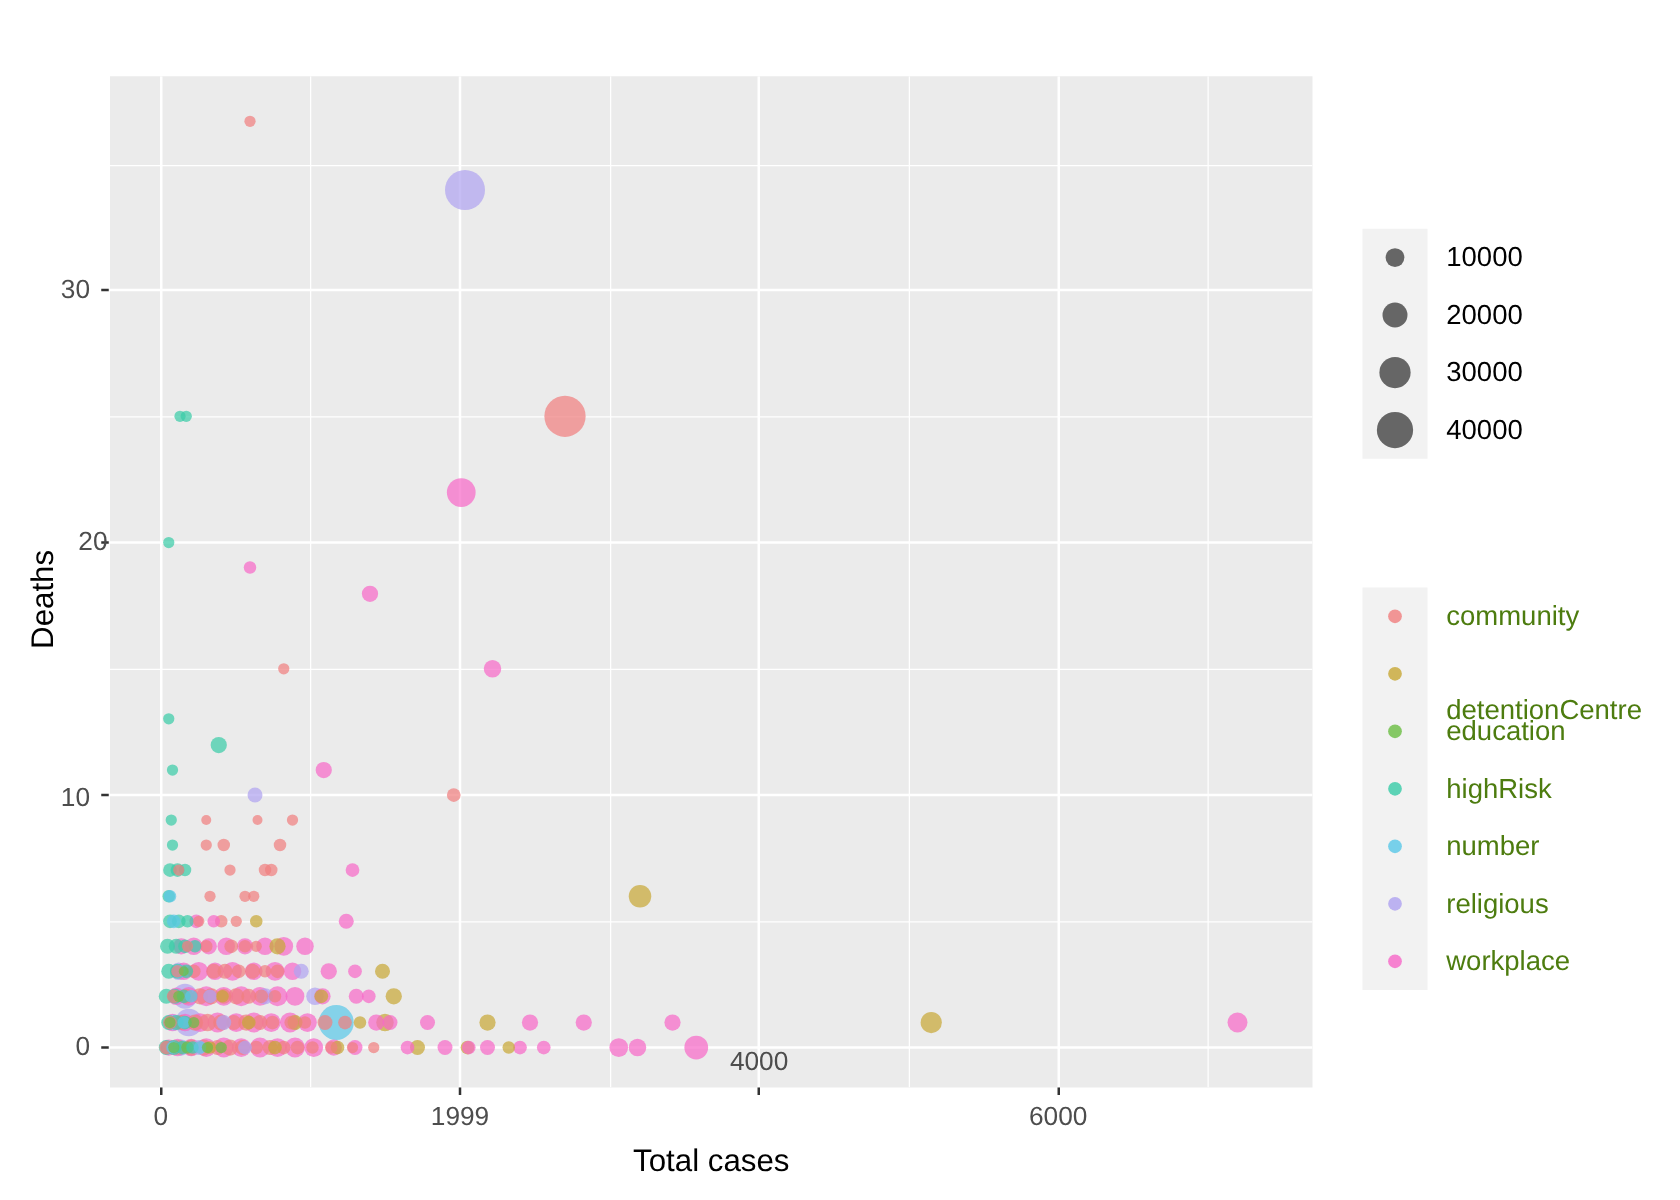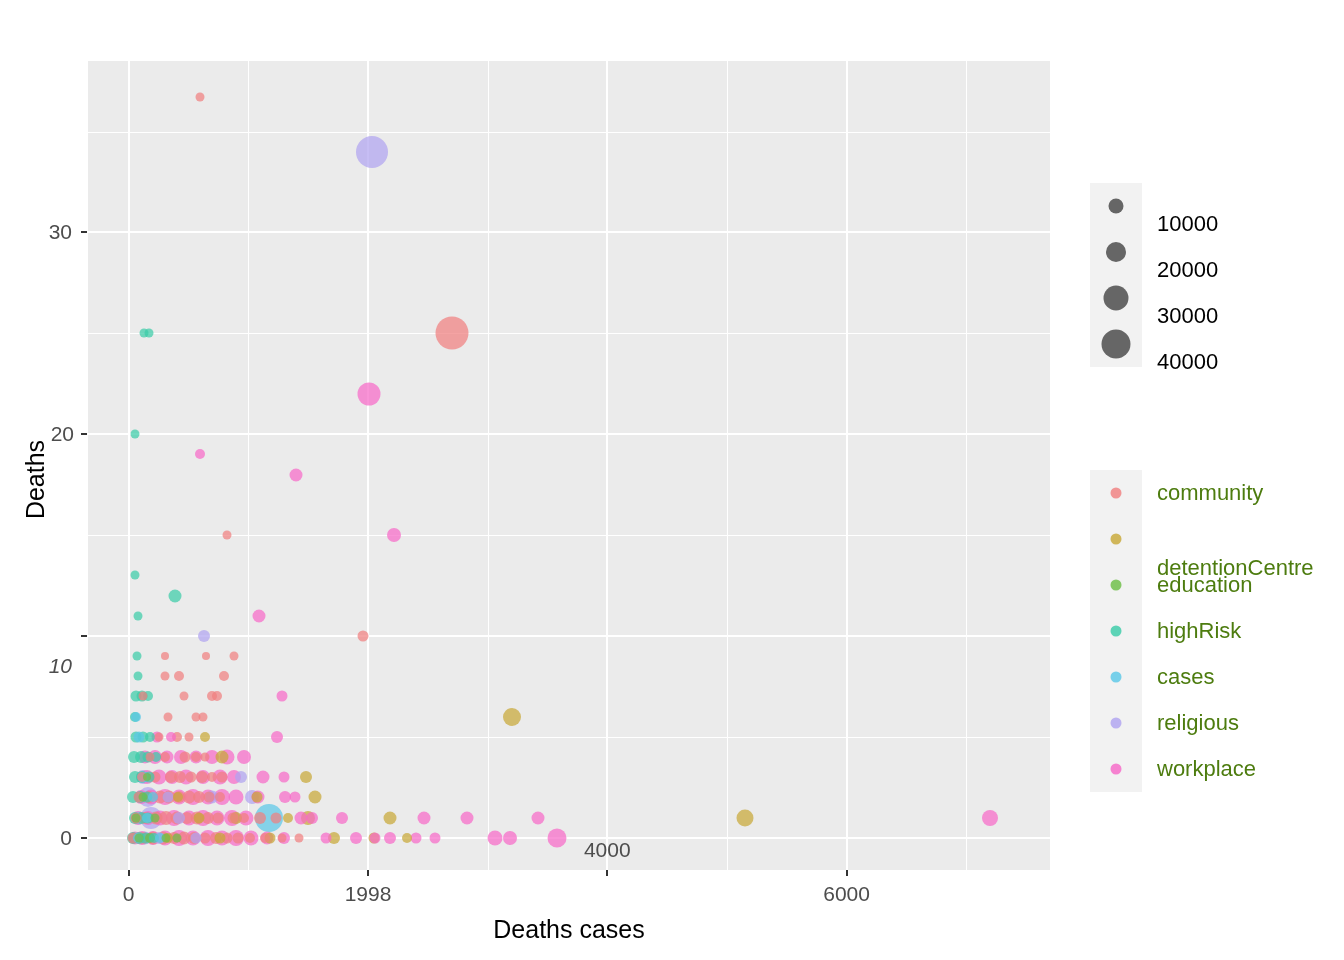--- a/index.html
+++ b/index.html
@@ -139,21 +139,20 @@
     background: #666666;
     transform: translate(-50%, -50%);
   }
   .legend-size-label {
     position: absolute;
     left: 1157px;
     font-size: 22px;
     color: #000000;
     transform: translateY(-50%);
     white-space: nowrap;
-    margin-top: 18px;
   }
 
   #legend-color-title {
     position: absolute;
     left: 1096px;
     top: 430px;
     font-size: 25px;
     color: #000000;
     white-space: nowrap;
   }
@@ -438,38 +437,38 @@
         <div class="pt" style="left: 118.455px; top: 595.15px; width: 8px; height: 8px; background: rgb(240, 128, 128); opacity: 0.72;"></div>
         <div class="pt" style="left: 76.5771px; top: 595.15px; width: 8px; height: 8px; background: rgb(240, 128, 128); opacity: 0.72;"></div>
         <div class="pt" style="left: 58.6294px; top: 716.197px; width: 8px; height: 8px; background: rgb(108, 190, 69); opacity: 0.72;"></div>
       </div>
   </div>
 
   <div id="x-axis">
       <div class="tick-mark-x" style="left: 127.682px; top: 870px;"></div>
       <div class="tick-label-x" style="left: 128.682px; top: 882px;">0</div>
       <div class="tick-mark-x" style="left: 366.985px; top: 870px;"></div>
-      <div class="tick-label-x" style="left: 367.985px; top: 882px;">1998</div>
+      <div class="tick-label-x" style="left: 367.985px; top: 882px;">1999</div>
       <div class="tick-mark-x" style="left: 606.289px; top: 870px;"></div>
       <div class="tick-label-x" style="left: 607.289px; top: 838px;">4000</div>
       <div class="tick-mark-x" style="left: 845.592px; top: 870px;"></div>
       <div class="tick-label-x" style="left: 846.592px; top: 882px;">6000</div>
     </div>
   <div id="y-axis">
       <div class="tick-mark-y" style="top: 836.721px; left: 81px;"></div>
       <div class="tick-label-y" style="top: 837.721px; left: 2px; width: 70px;">0</div>
       <div class="tick-mark-y" style="top: 634.975px; left: 81px;"></div>
-      <div class="tick-label-y" style="top: 666px; left: 2px; width: 70px; font-style: italic;">10</div>
+      <div class="tick-label-y" style="top: 639px; left: 2px; width: 70px;">10</div>
       <div class="tick-mark-y" style="top: 433.229px; left: 81px;"></div>
-      <div class="tick-label-y" style="top: 434.229px; left: 4px; width: 70px;">20</div>
+      <div class="tick-label-y" style="top: 434.229px; left: 16px; width: 70px;">20</div>
       <div class="tick-mark-y" style="top: 231.484px; left: 81px;"></div>
       <div class="tick-label-y" style="top: 232.484px; left: 2px; width: 70px;">30</div>
     </div>
 
-  <div id="x-axis-title">Deaths cases</div>
+  <div id="x-axis-title">Total cases</div>
   <div id="y-axis-title">Deaths</div>
 
   <div id="legend-size-keys">
       <div class="legend-size-row">
         <div class="legend-size-swatch" style="width: 15px; height: 15px; background: rgb(102, 102, 102);"></div>
       </div>
       <div class="legend-size-row">
         <div class="legend-size-swatch" style="width: 20px; height: 20px; background: rgb(102, 102, 102);"></div>
       </div>
       <div class="legend-size-row">
@@ -505,16 +504,16 @@
     </div>
 
 <div class="legend-size-label" style="top: 206px;">10000</div>
     <div class="legend-size-label" style="top: 252px;">20000</div>
     <div class="legend-size-label" style="top: 298px;">30000</div>
     <div class="legend-size-label" style="top: 344px;">40000</div>
     <div class="legend-color-label" style="top: 493px;">community</div>
     <div class="legend-color-label" style="top: 568px;">detentionCentre</div>
     <div class="legend-color-label" style="top: 585px;">education</div>
     <div class="legend-color-label" style="top: 631px;">highRisk</div>
-    <div class="legend-color-label" style="top: 677px;">cases</div>
+    <div class="legend-color-label" style="top: 677px;">number</div>
     <div class="legend-color-label" style="top: 723px;">religious</div>
     <div class="legend-color-label" style="top: 769px;">workplace</div>
   </div>
 
 </body></html>

